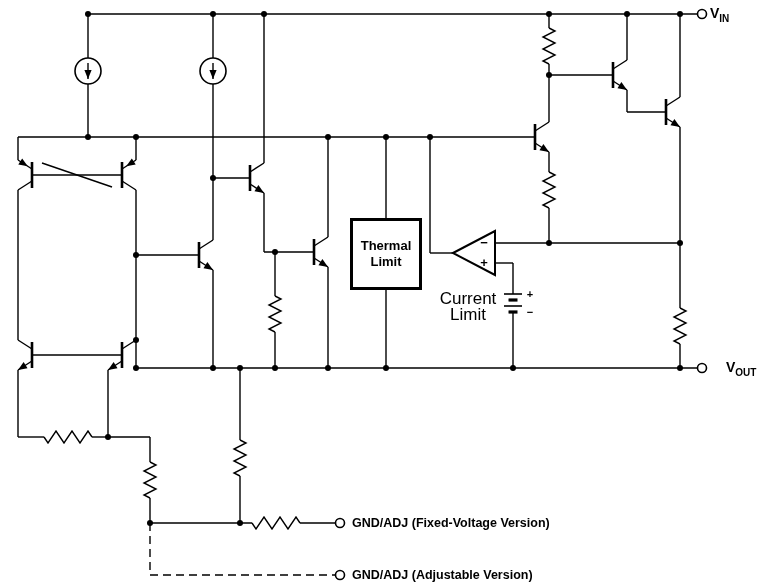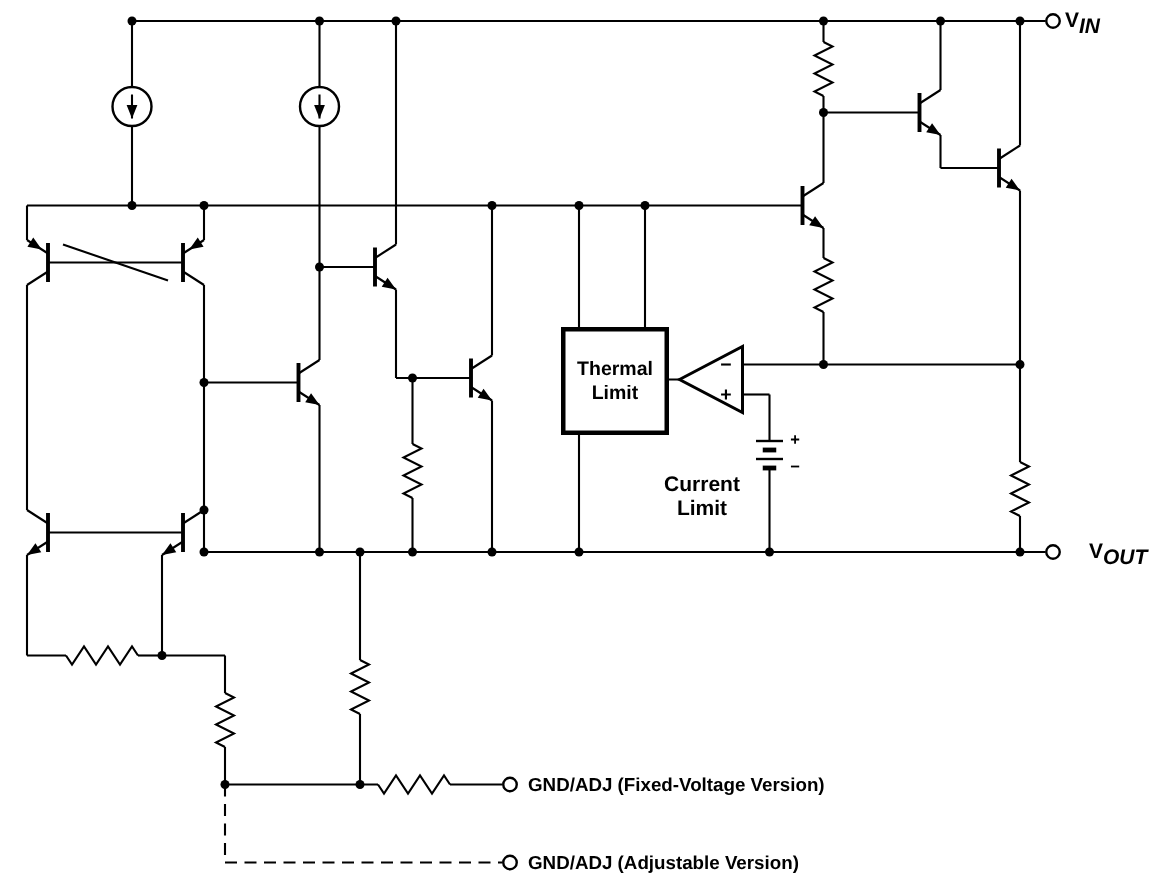--- a/index.html
+++ b/index.html
@@ -13,39 +13,38 @@
   .stage svg{position:absolute;left:0;top:0;}
   .lbl{
     position:absolute;
     color:#000;
     font-weight:bold;
     font-size:13px;
     white-space:nowrap;
     line-height:15px;
   }
   .term-label{font-size:14px;}
-  .term-label sub{font-size:14px;font-weight:bold;font-style:italic;}
+  .term-label sub{font-size:10px;font-weight:bold;}
   .thermal-box{
     position:absolute;
     left:350px;top:218px;
     width:72px;height:72px;
     box-sizing:border-box;
     border:3px solid #000;
     background:#fff;
     display:flex;flex-direction:column;
     align-items:center;justify-content:center;
     font-weight:bold;font-size:13px;line-height:16px;
     color:#000;
-    margin-left:24px;
   }
   .cl-label{
     position:absolute;
     left:432px;top:291px;width:72px;
     text-align:center;
-    font-weight:bold;font-size:14px;line-height:16px;color:#000;margin-top:23px;
+    font-weight:normal;font-size:17px;line-height:16px;color:#000;
   }
   .sign{
     position:absolute;
     transform:translate(-50%,-52%);
     font-weight:bold;font-size:13px;color:#000;
   }
   .sign.small{font-size:11px;}
   .gnd-label{font-size:12.5px;}
 </style>
 </head>

